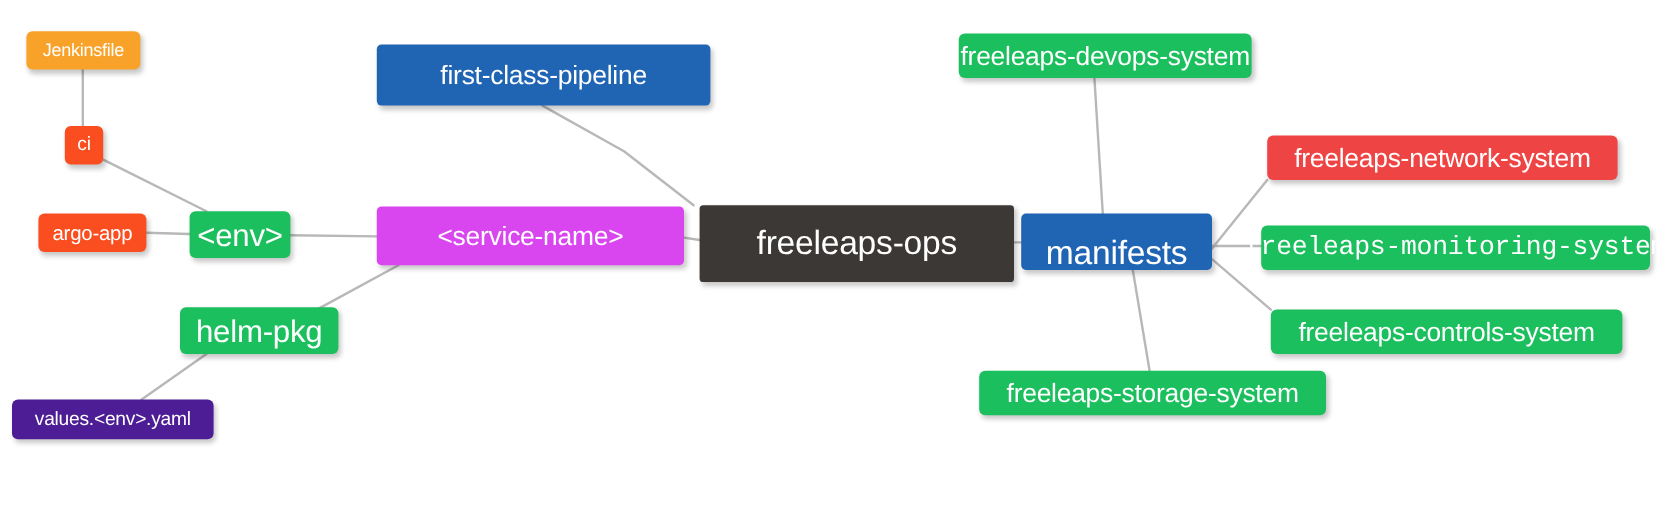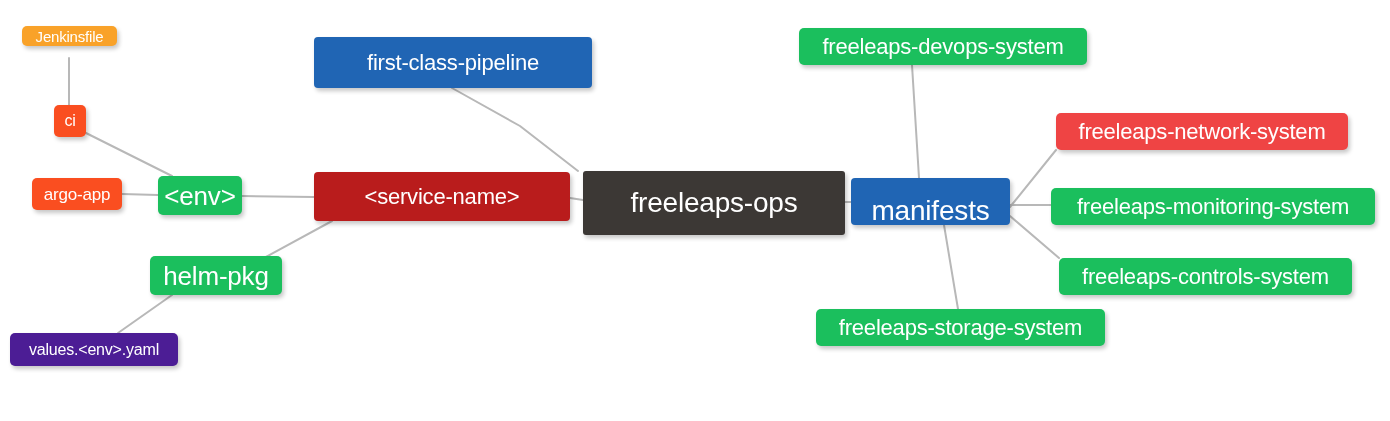--- a/index.html
+++ b/index.html
@@ -82,51 +82,51 @@
       <polyline points="944,225 958,309" fill="none" stroke="#b8b8b8" stroke-width="2" stroke-linecap="round" stroke-linejoin="round"></polyline>
     </svg>
 
   <div id="node-layer">
       <div class="node root" style="left: 583px; top: 171px; width: 262px; height: 64px; background: rgb(60, 56, 53);">
         <span>freeleaps-ops</span>
       </div>
       <div class="node lvl1" style="left: 314px; top: 37px; width: 278px; height: 51px; background: rgb(32, 101, 180);">
         <span>first-class-pipeline</span>
       </div>
-      <div class="node lvl1" style="left: 314px; top: 172px; width: 256px; height: 49px; background: #b91c1c;">
+      <div class="node lvl1" style="left: 314px; top: 172px; width: 256px; height: 49px; background: #d946ef;">
         <span>&lt;service-name&gt;</span>
       </div>
       <div class="node lvl1 small" style="left: 851px; top: 178px; width: 159px; height: 47px; background: rgb(32, 101, 180);">
         <span>manifests</span>
       </div>
       <div class="node green big" style="left: 158px; top: 176px; width: 84px; height: 39px; background: rgb(27, 191, 93);">
         <span>&lt;env&gt;</span>
       </div>
       <div class="node green big" style="left: 150px; top: 256px; width: 132px; height: 39px; background: rgb(27, 191, 93);">
         <span>helm-pkg</span>
       </div>
-      <div class="node orange" style="left: 22px; top: 26px; width: 95px; height: 20px; background: rgb(249, 162, 41);">
+      <div class="node orange" style="left: 22px; top: 26px; width: 95px; height: 32px; background: rgb(249, 162, 41);">
         <span>Jenkinsfile</span>
       </div>
       <div class="node red tiny" style="left: 54px; top: 105px; width: 32px; height: 32px; background: rgb(250, 78, 32);">
         <span>ci</span>
       </div>
       <div class="node red" style="left: 32px; top: 178px; width: 90px; height: 32px; background: rgb(250, 78, 32);">
         <span>argo-app</span>
       </div>
       <div class="node red tiny" style="left: 10px; top: 333px; width: 168px; height: 33px; background: #4c1d95;">
         <span>values.&lt;env&gt;.yaml</span>
       </div>
-      <div class="node green" style="left: 799px; top: 28px; width: 288px; height: 37px; background: rgb(27, 191, 93);">
+      <div class="node green" style="left: 799px; top: 28px; width: 244px; height: 37px; background: rgb(27, 191, 93);">
         <span>freeleaps-devops-system</span>
       </div>
       <div class="node green" style="left: 1056px; top: 113px; width: 292px; height: 37px; background: #ef4444;">
         <span>freeleaps-network-system</span>
       </div>
-      <div class="node green" style="left: 1051px; top: 188px; width: 324px; height: 37px; background: rgb(27, 191, 93);">
+      <div class="node green" style="left: 1051px; top: 188px; width: 324px; height: 37px; background: rgb(27, 191, 93); font-family: Liberation Mono, monospace;">
         <span>freeleaps-monitoring-system</span>
       </div>
       <div class="node green" style="left: 1059px; top: 258px; width: 293px; height: 37px; background: rgb(27, 191, 93);">
         <span>freeleaps-controls-system</span>
       </div>
       <div class="node green" style="left: 816px; top: 309px; width: 289px; height: 37px; background: rgb(27, 191, 93);">
         <span>freeleaps-storage-system</span>
       </div>
     </div>
 

